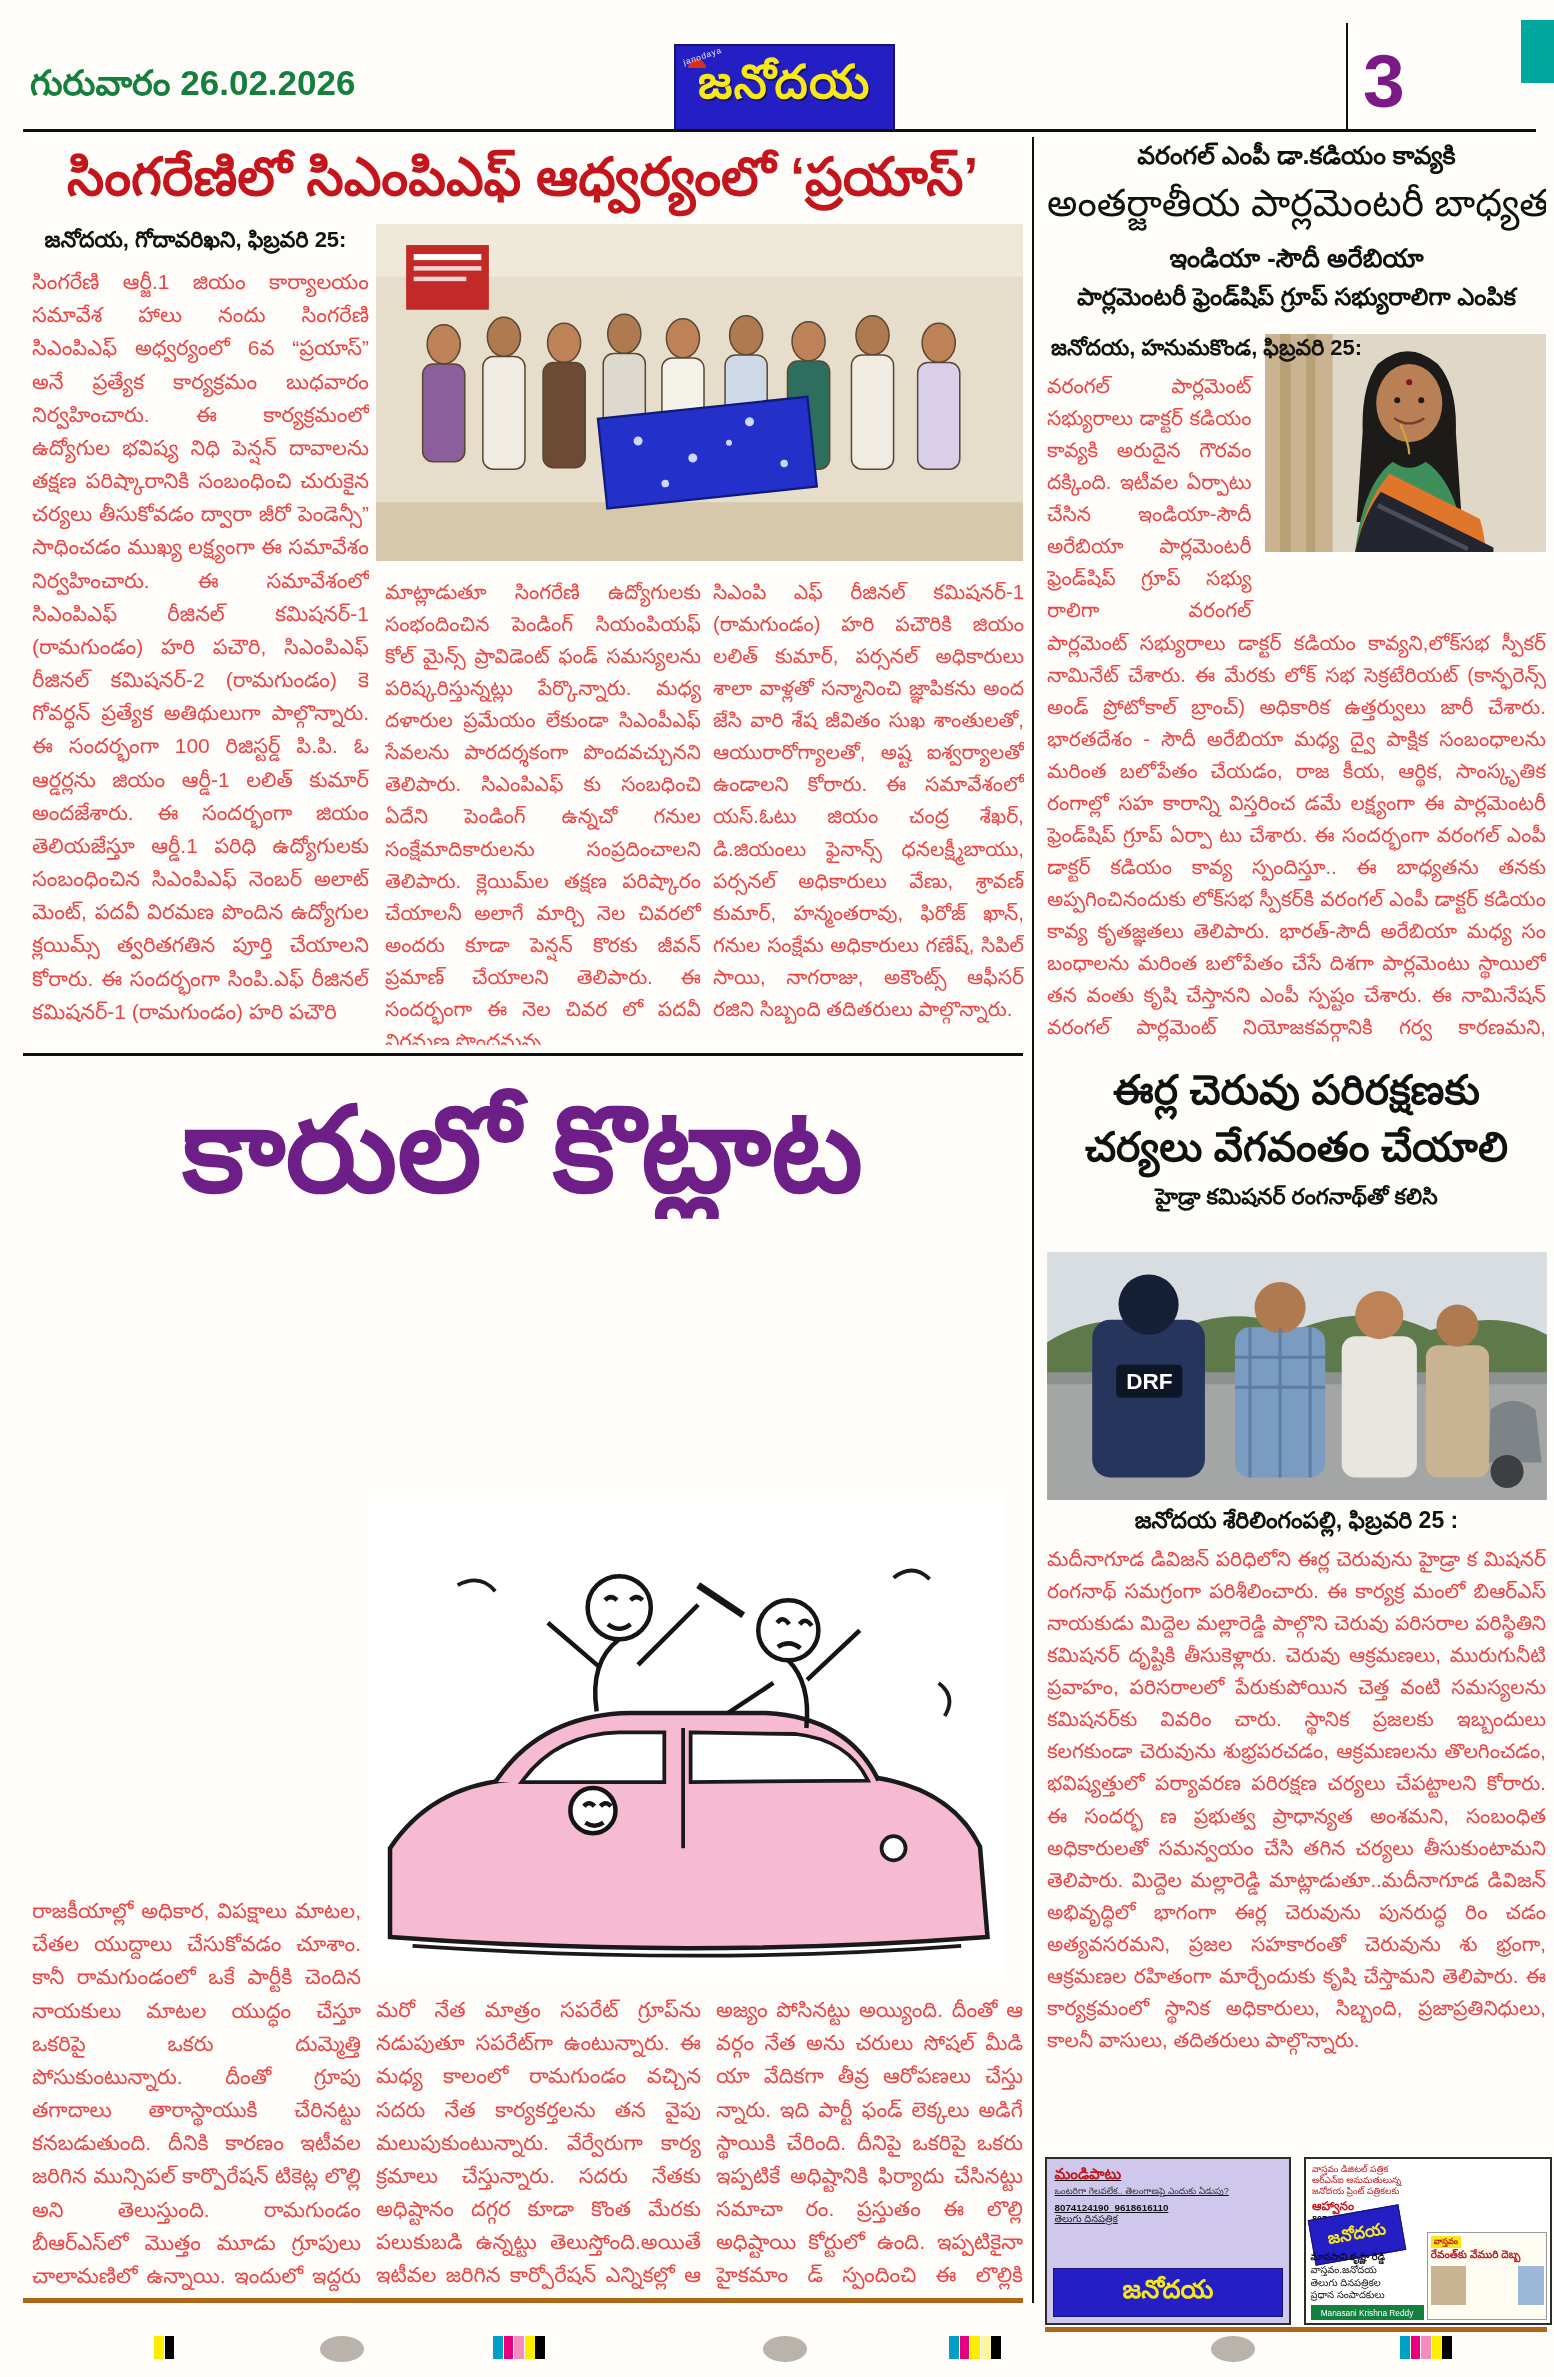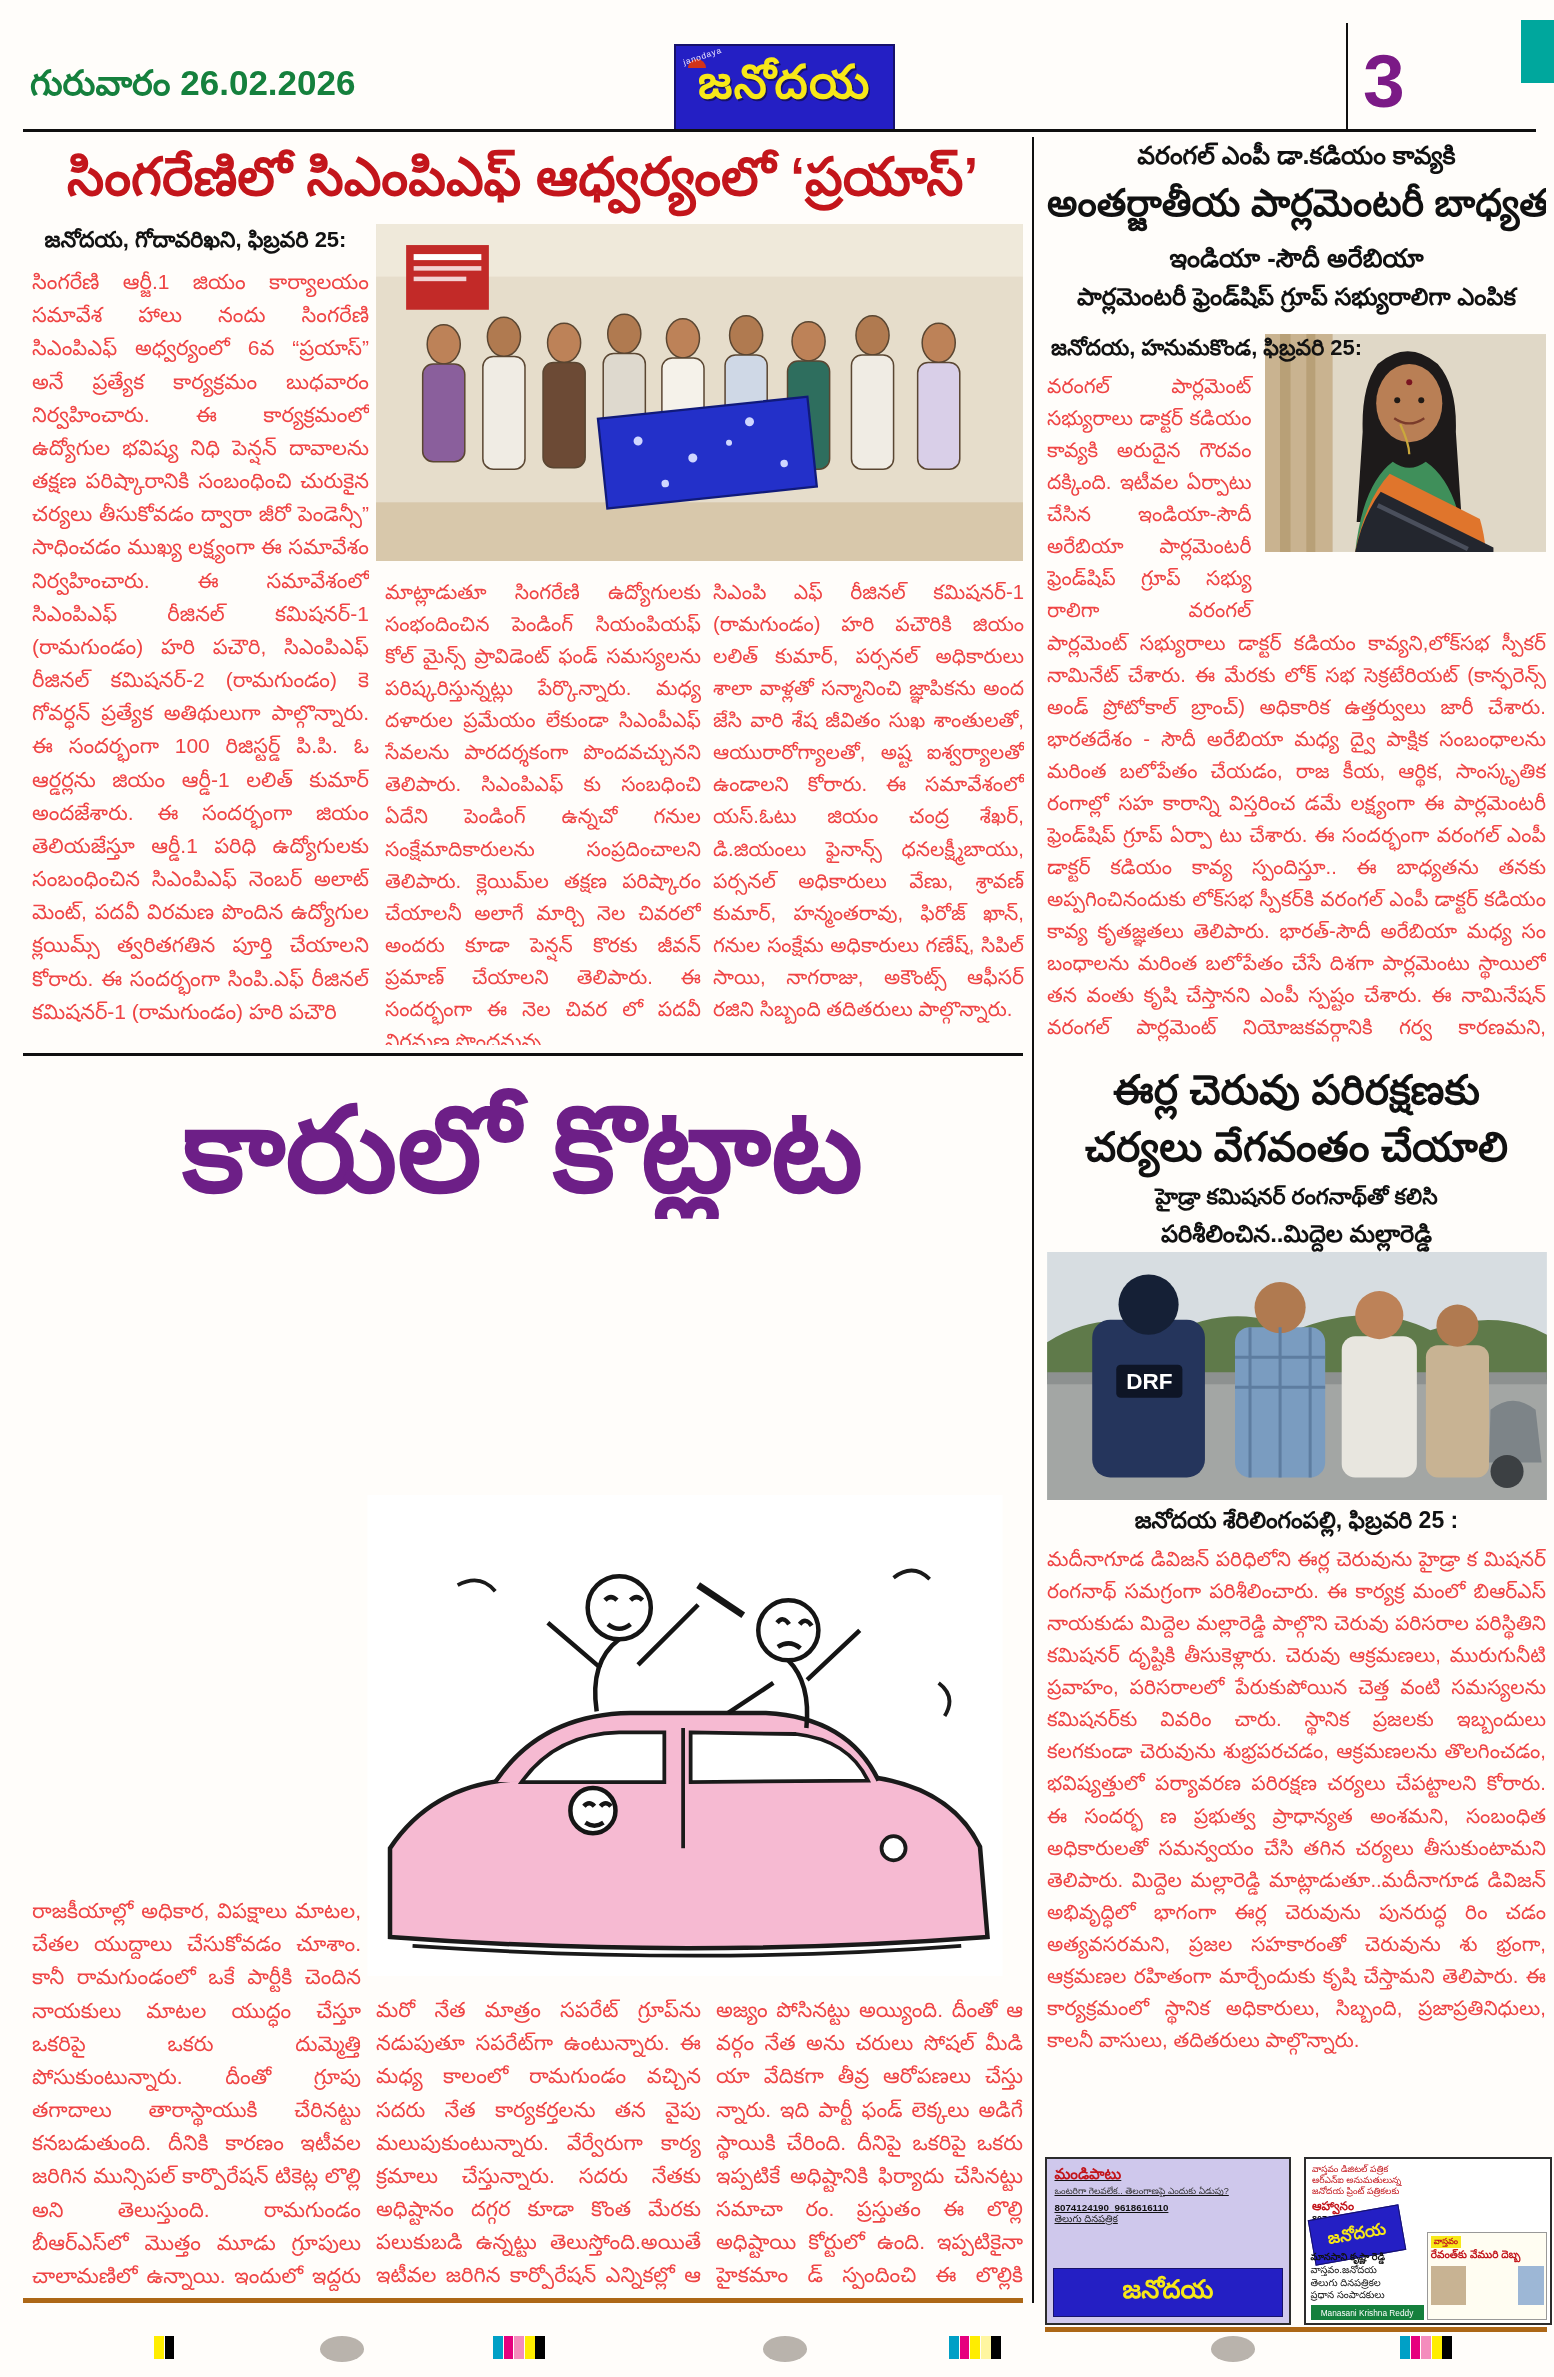--- a/index.html
+++ b/index.html
@@ -11,21 +11,21 @@
   .oneline{white-space:nowrap;overflow:hidden;}
   .rule{background:#101010;}
   .brownrule{background:#ad6716;}
   .datetxt{font-size:35px;font-weight:bold;color:#15803d;}
   .pageno{font-size:75px;font-weight:bold;color:#7b1a86;line-height:1;}
   .masthead{background:#241fc4;border:2.3px solid #17126b;display:flex;align-items:center;justify-content:center;}
   .masthead .mtitle{color:#f7e818;font-size:47px;font-weight:bold;letter-spacing:1.5px;text-shadow:1.5px 1.5px 0 #17126b;}
   .lead-headline{font-size:53px;font-weight:bold;color:#c3151b;}
   .dateline{font-size:22px;font-weight:bold;color:#121212;}
   .kicker{font-size:25px;font-weight:bold;}
-  .mp-headline{font-size:38px;font-weight:bold;}
+  .mp-headline{font-size:38px;font-weight:normal;}
   .subhead{font-size:25.6px;font-weight:bold;}
   .big-headline{font-size:119px;font-weight:bold;color:#6d1f87;line-height:1.15;}
   .banner{background:#6d0b87;display:flex;align-items:center;justify-content:center;}
   .banner-text{color:#ffffff;font-size:48px;font-weight:bold;}
   .bullet{font-size:30px;font-weight:bold;text-align:center;line-height:1.4;
           border-bottom:2.3px solid #000;padding:0 4.5px 15px 4.5px;margin:0 13.5px 16.5px 13.5px;}
   .credit{font-size:22px;font-weight:bold;text-align:center;}
   .lake-headline{font-size:41px;font-weight:bold;}
   .adbox{border:2.3px solid #2c2c2c;overflow:hidden;}
   .tealbox{background:#00a79d;}
@@ -176,21 +176,20 @@
 
   <div class="abs jtext" style="left:32px;top:1894px;width:329px;height:402px;font-size:21px;">రాజకీయాల్లో అధికార, విపక్షాలు మాటల, చేతల యుద్దాలు చేసుకోవడం చూశాం. కానీ రామగుండంలో ఒకే పార్టీకి చెందిన నాయకులు మాటల యుద్ధం చేస్తూ ఒకరిపై ఒకరు దుమ్మెత్తి పోసుకుంటున్నారు. దీంతో గ్రూపు తగాదాలు తారాస్థాయుకి చేరినట్టు కనబడుతుంది. దీనికి కారణం ఇటీవల జరిగిన మున్సిపల్ కార్పొరేషన్ టికెట్ల లొల్లి అని తెలుస్తుంది.    రామగుండం బీఆర్ఎస్‌లో మొత్తం మూడు గ్రూపులు చాలామణిలో ఉన్నాయి. ఇందులో ఇద్దరు నేతలు కలిసిపోయి ఒక గ్రూపుగా మారారు.</div>
   <div class="abs jtext" style="left:376px;top:1993px;width:325px;height:302px;font-size:21px;">మరో నేత మాత్రం సపరేట్ గ్రూప్‌ను నడుపుతూ సపరేట్‌గా ఉంటున్నారు. ఈ మధ్య కాలంలో రామగుండం వచ్చిన సదరు నేత కార్యకర్తలను తన వైపు మలుపుకుంటున్నారు. వేర్వేరుగా కార్య క్రమాలు చేస్తున్నారు. సదరు నేతకు అధిష్టానం దగ్గర కూడా కొంత మేరకు పలుకుబడి ఉన్నట్టు తెలుస్తోంది.అయితే ఇటీవల జరిగిన కార్పోరేషన్ ఎన్నికల్లో ఆ సపరేట్ నేత వర్గీయులకు ఒక్కటంటే ఒక్క టికెట్ కూడ ఇవ్వకపోవడం అగ్నికి</div>
   <div class="abs jtext" style="left:716px;top:1993px;width:307px;height:302px;font-size:21px;">అజ్యం పోసినట్టు అయ్యింది. దీంతో ఆ వర్గం నేత అను చరులు సోషల్ మీడి యా వేదికగా తీవ్ర ఆరోపణలు చేస్తు న్నారు. ఇది పార్టీ ఫండ్ లెక్కలు అడిగే స్థాయికి చేరింది.    దీనిపై ఒకరిపై ఒకరు ఇప్పటికే అధిష్టానికి ఫిర్యాదు చేసినట్టు సమాచా రం. ప్రస్తుతం ఈ లొల్లి అధిష్టాయి కోర్టులో ఉంది. ఇప్పటికైనా హైకమాం డ్ స్పందించి ఈ లొల్లికి పరిష్కరించా లని కార్యకర్తలు కోరుతున్నారు.</div>
 
   <div class="abs brownrule" style="left:22.6px;top:2298px;width:1000px;height:4.5px;"></div>
 
   <div class="abs lake-headline center oneline" style="left:1047px;top:1067px;width:499px;">ఈర్ల చెరువు పరిరక్షణకు</div>
   <div class="abs lake-headline center oneline" style="left:1047px;top:1124px;width:499px;">చర్యలు వేగవంతం చేయాలి</div>
   <div class="abs subhead center oneline" style="left:1047px;top:1184px;width:499px;font-size:22px;">హైడ్రా కమిషనర్ రంగనాథ్‌తో కలిసి</div>
-  <div class="abs subhead center oneline" style="left:1047px;top:1220px;width:499px;font-size:24px;">పరిశీలించిన..మిద్దెల మల్లారెడ్డి</div>
 
   <div class="abs photo" style="left:1047px;top:1252px;width:500px;height:248px;">
     <svg width="500" height="248" viewBox="0 0 665 330">
       <rect width="665" height="330" fill="#d7dde1"></rect>
       <path d="M0 120 q80 -50 160 -10 q90 -46 170 -6 q100 -40 180 0 q90 -30 155 6 v60 H0z" fill="#5f7a4a"></path>
       <rect y="170" width="665" height="160" fill="#a3a6a4"></rect>
       <rect y="160" width="665" height="16" fill="#8d9190"></rect>
       <g>
         <rect x="60" y="90" width="150" height="210" rx="24" fill="#25355c"></rect>
         <circle cx="135" cy="70" r="40" fill="#152036"></circle>

